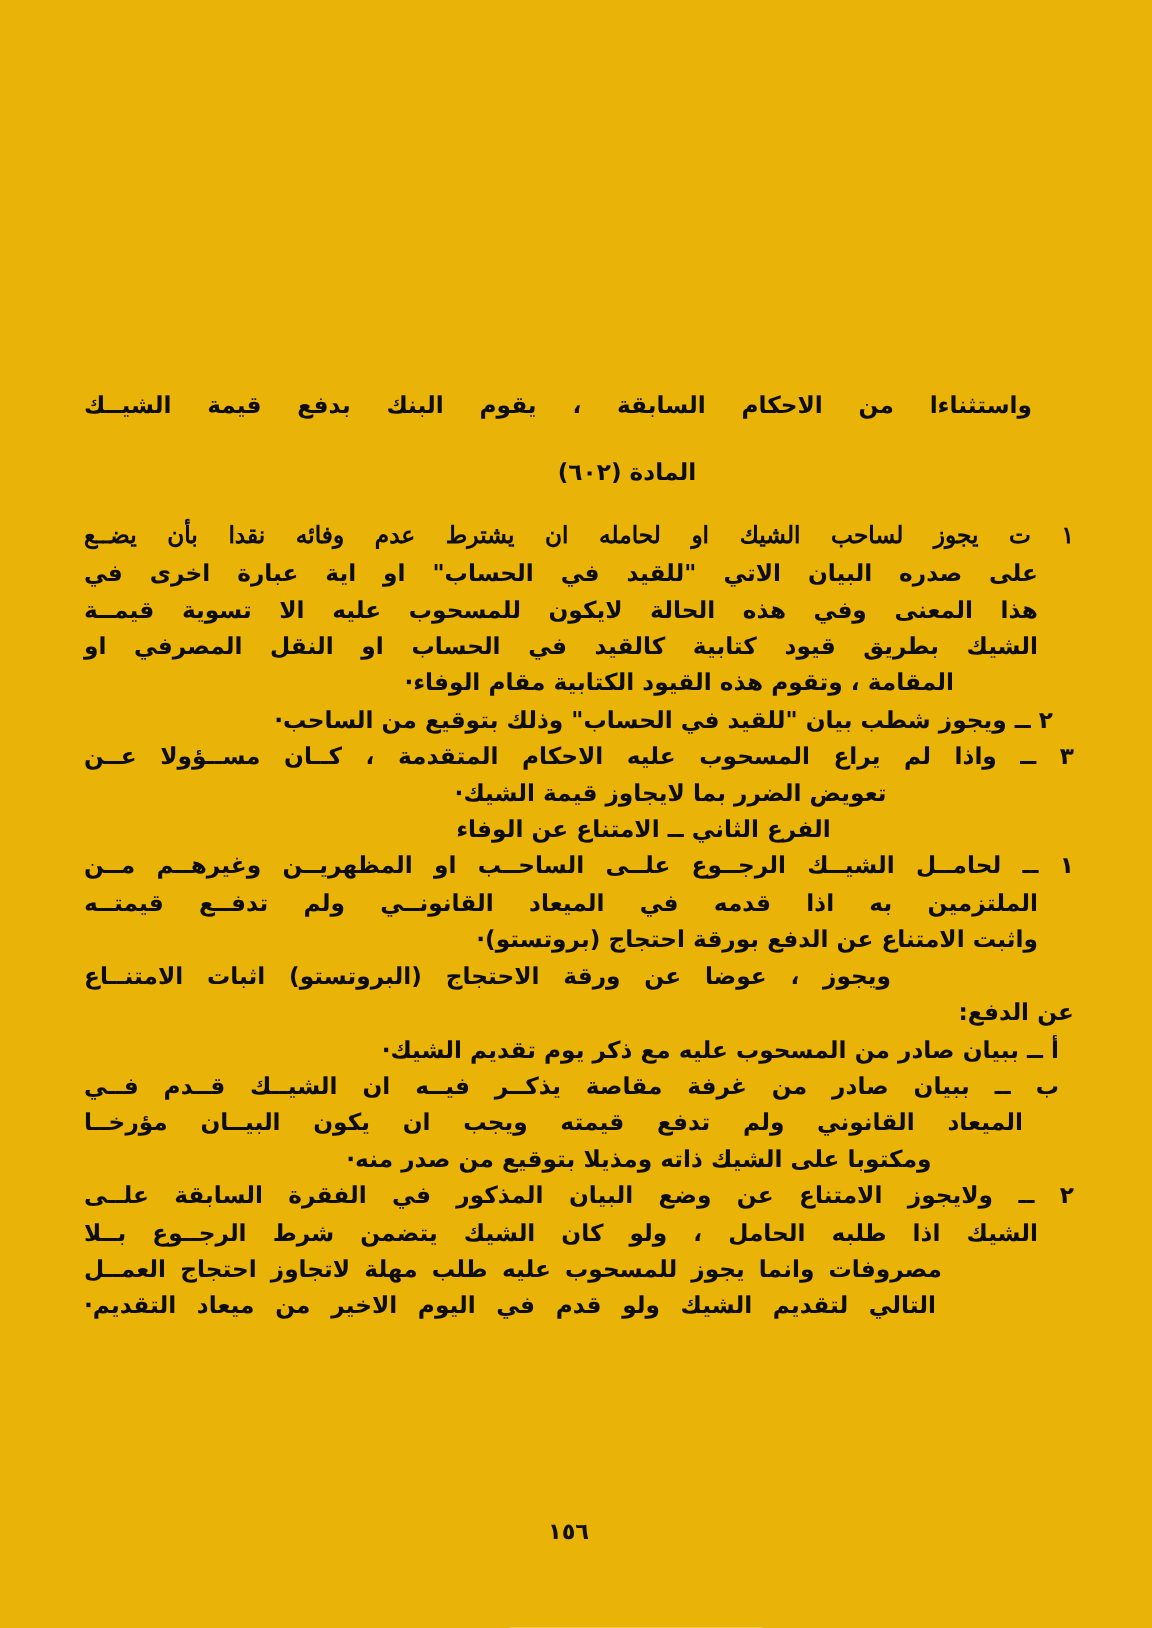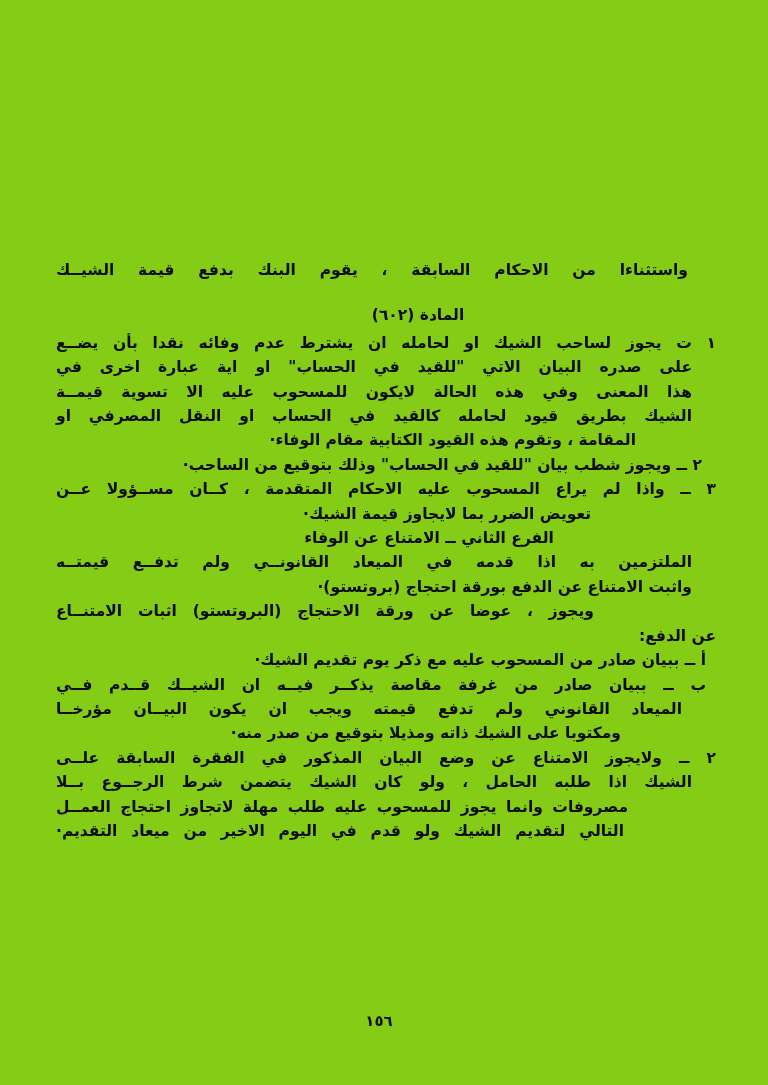--- a/index.html
+++ b/index.html
@@ -1,31 +1,31 @@
 <!DOCTYPE html>
 <html lang="ar" dir="rtl"><head>
 <meta charset="utf-8">
 <style>
   html,body{margin:0;padding:0;}
   body{
     width:768px;height:1085px;position:relative;overflow:hidden;
     background:#ffffff;
     font-family:"DejaVu Sans","Liberation Sans",sans-serif;
   }
-  .page{position:absolute;inset:0;background:#84cc16;}
+  .page{position:absolute;inset:0;background:#eab308;}
   .textblock{
     position:absolute;top:258px;right:52px;left:56px;
     direction:rtl;color:#0d0d0d;
     font-size:15.5px;font-weight:700;
   }
   .ln{line-height:24.4px;min-height:24.4px;text-align:right;}
   .j{text-align:justify;text-align-last:justify;}
   .c{text-align:center;text-align-last:center;}
   .gap-h1{margin-top:21px;}
-  .gap-after-h1{margin-top:3px;}
+  .gap-after-h1{margin-top:18px;font-family:Liberation Serif, serif;}
   .gap-h2{}
   .pagenum{
     position:absolute;top:1012px;left:0;right:10px;
     text-align:center;direction:rtl;
     font-size:15px;font-weight:700;color:#111;
   }
 </style>
 </head>
 <body>
 
@@ -33,30 +33,31 @@
 
   <div class="textblock">
 
     <div class="ln j" style="padding-right:28px">واستثناءا من الاحكام السابقة ، يقوم البنك بدفع قيمة الشيــك</div>
 
     <div class="ln c gap-h1" style="transform:translateX(32px)">المادة (٦٠٢)</div>
 
     <div class="ln j gap-after-h1">١ ت يجوز لساحب الشيك او لحامله ان يشترط عدم وفائه نقدا بأن يضــع</div>
     <div class="ln j" style="padding-right:24px">على صدره البيان الاتي "للقيد في الحساب" او اية عبارة اخرى في</div>
     <div class="ln j" style="padding-right:24px">هذا المعنى وفي هذه الحالة لايكون للمسحوب عليه الا تسوية قيمــة</div>
-    <div class="ln j" style="padding-right:24px">الشيك بطريق قيود لحامله كالقيد في الحساب او النقل المصرفي او</div>
+    <div class="ln j" style="padding-right:24px">الشيك بطريق قيود كتابية كالقيد في الحساب او النقل المصرفي او</div>
     <div class="ln" style="padding-right:80px">المقامة ، وتقوم هذه القيود الكتابية مقام الوفاء·</div>
 
     <div class="ln" style="padding-right:14px">٢ ــ ويجوز شطب بيان "للقيد في الحساب" وذلك بتوقيع من الساحب·</div>
 
     <div class="ln j">٣ ــ واذا لم يراع المسحوب عليه الاحكام المتقدمة ، كــان مســؤولا عــن</div>
     <div class="ln" style="padding-right:125px">تعويض الضرر بما لايجاوز قيمة الشيك·</div>
 
     <div class="ln c gap-h2" style="transform:translateX(43px)">الفرع الثاني ــ الامتناع عن الوفاء</div>
 
+    <div class="ln j">١ ــ لحامــل الشيــك الرجــوع علــى الساحــب او المظهريــن وغيرهــم مــن</div>
     <div class="ln j" style="padding-right:24px">الملتزمين به اذا قدمه في الميعاد القانونــي ولم تدفــع قيمتــه</div>
     <div class="ln" style="padding-right:24px">واثبت الامتناع عن الدفع بورقة احتجاج (بروتستو)·</div>
 
     <div class="ln j" style="padding-right:122px">ويجوز ، عوضا عن ورقة الاحتجاج (البروتستو) اثبات الامتنــاع</div>
     <div class="ln">عن الدفع:</div>
 
     <div class="ln" style="padding-right:10px">أ ــ ببيان صادر من المسحوب عليه مع ذكر يوم تقديم الشيك·</div>
 
     <div class="ln j" style="padding-right:10px">ب ــ ببيان صادر من غرفة مقاصة يذكــر فيــه ان الشيــك قــدم فــي</div>
     <div class="ln j" style="padding-right:34px">الميعاد القانوني ولم تدفع قيمته ويجب ان يكون البيــان مؤرخــا</div>

